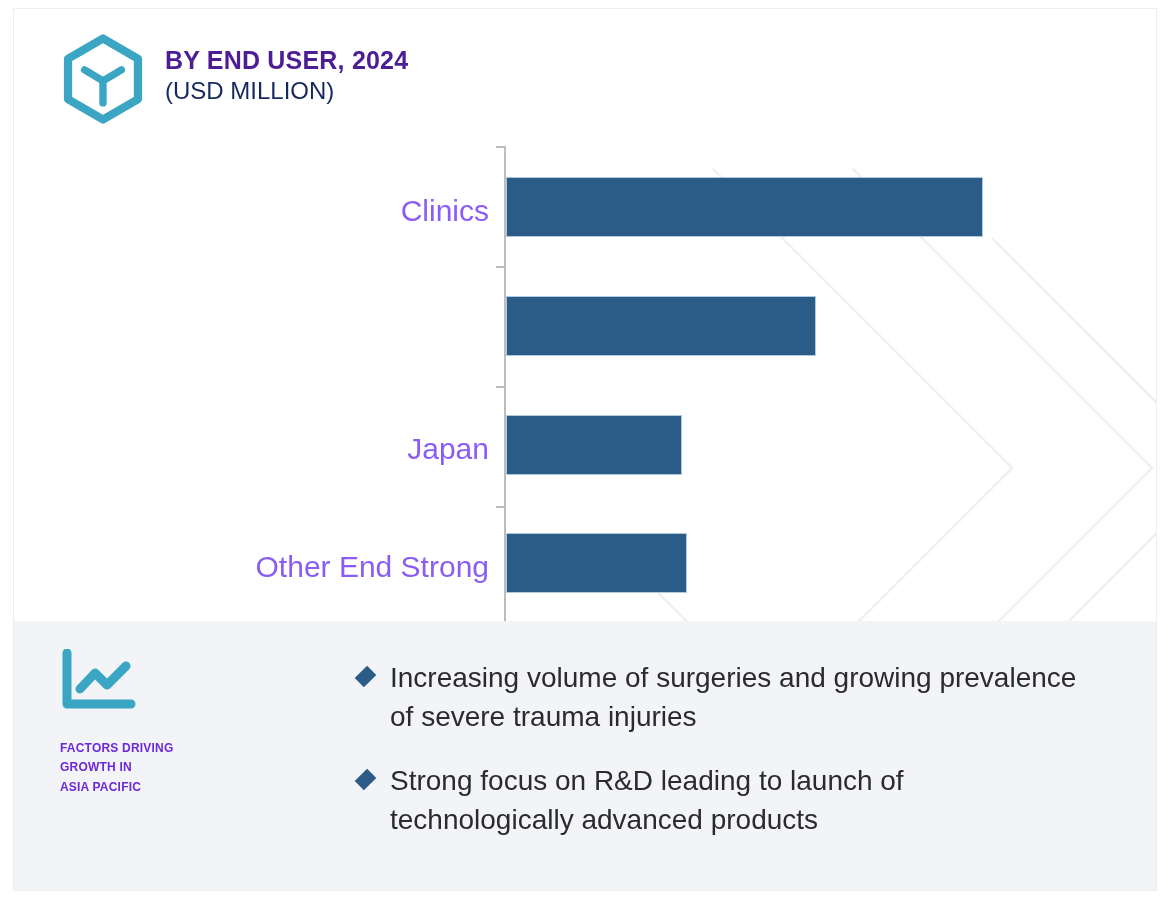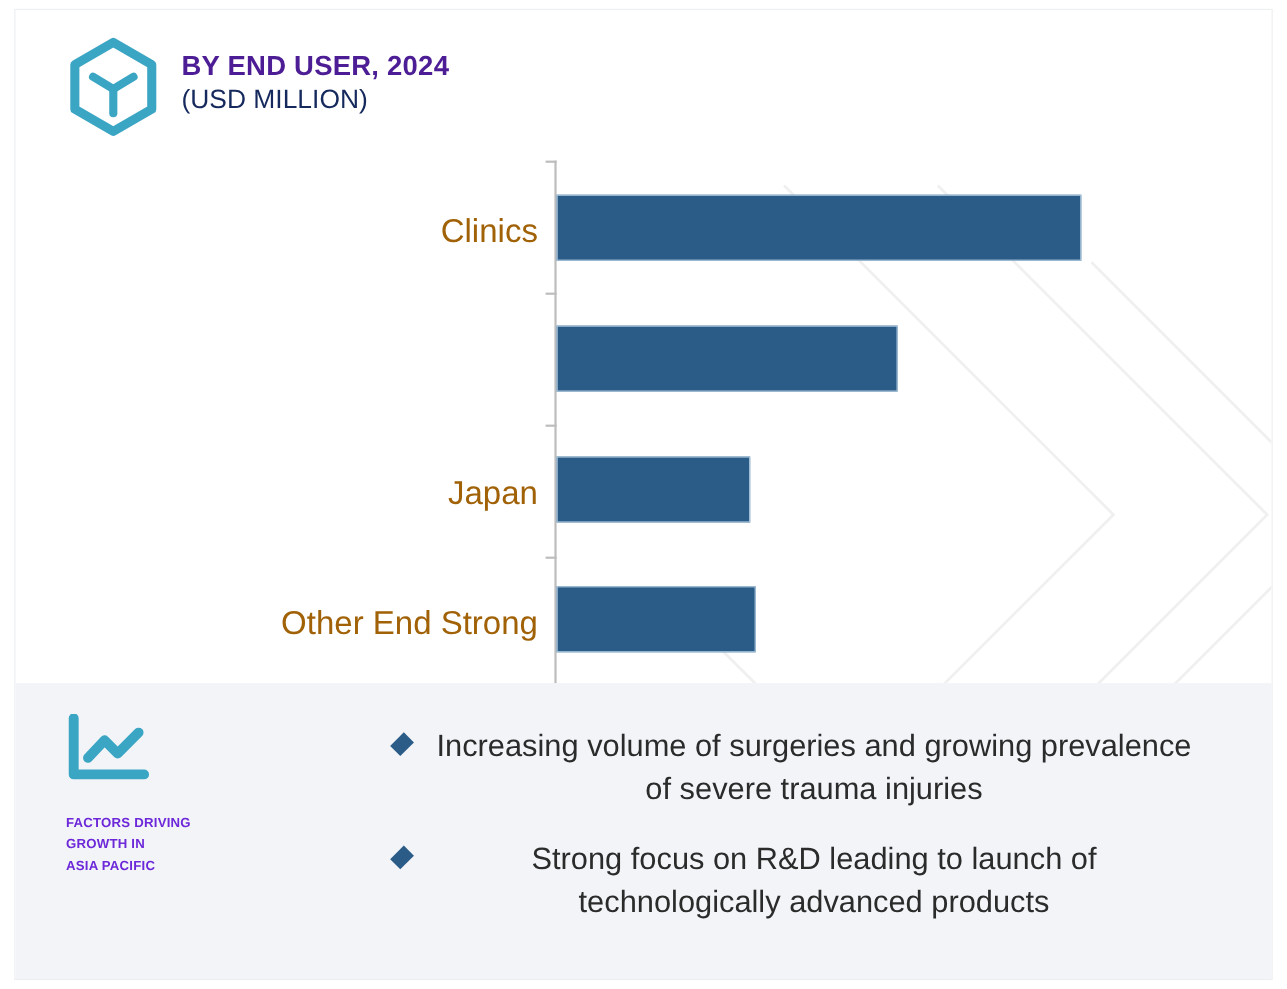--- a/index.html
+++ b/index.html
@@ -32,21 +32,21 @@
     letter-spacing: .2px; line-height: 1.22; white-space: nowrap;
   }
   #title-sub {
     font-size: 24px; font-weight: normal; color: #15295c;
     line-height: 1.25; white-space: nowrap;
   }
   
   #chart { position: absolute; left: 0px; top: 122px; width: 1144px; height: 500px; }
   .cat-label {
     position: absolute; right: 669px;
-    font-size: 30px; color: #a16207; white-space: nowrap;
+    font-size: 30px; color: #8b5cf6; white-space: nowrap;
     text-align: right; line-height: 1;
   }
   #axis-line {
     position: absolute; left: 490px; top: 15px;
     width: 2px; height: 480px; background: #bdbdbd;
   }
   .tick {
     position: absolute; left: 482px;
     width: 10px; height: 2px; background: #bdbdbd;
   }
@@ -60,21 +60,21 @@
     position: absolute; left: 0px; top: 612px;
     width: 1144px; height: 271px; background: #f2f4f8;
     display: flex; align-items: flex-start;
   }
   #panel-left { width: 345px; flex: none; padding: 28px 0 0 46px; }
   #trend-icon { width: 78px; height: 62px; display: block; }
   #factors-label {
     margin-top: 28px; font-size: 12px; font-weight: bold;
     color: #6d28d9; line-height: 1.62; letter-spacing: .2px;
   }
-  #panel-right { flex: 1; padding: 38px 40px 0 0; text-align: center; }
+  #panel-right { flex: 1; padding: 38px 40px 0 0; }
   .bullet-row { display: flex; align-items: flex-start; margin-bottom: 26px; }
   .diamond {
     flex: none; width: 13px; height: 13px; margin: 11px 18px 0 0;
     background: #2b5b87; transform: rotate(45deg) scale(1, 1.35);
   }
   .bullet-text {
     font-size: 28px; color: #2b2b2b; line-height: 1.38;
     max-width: 700px;
   }
 </style>

